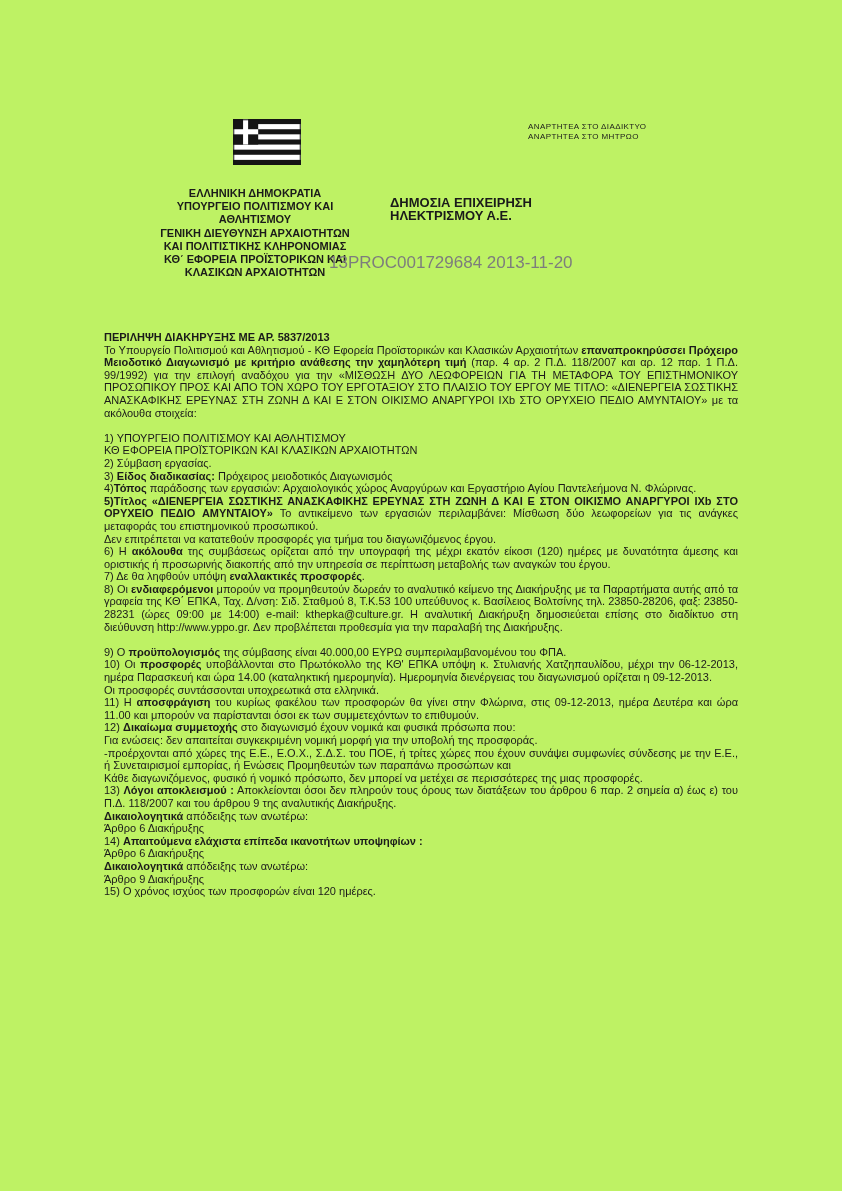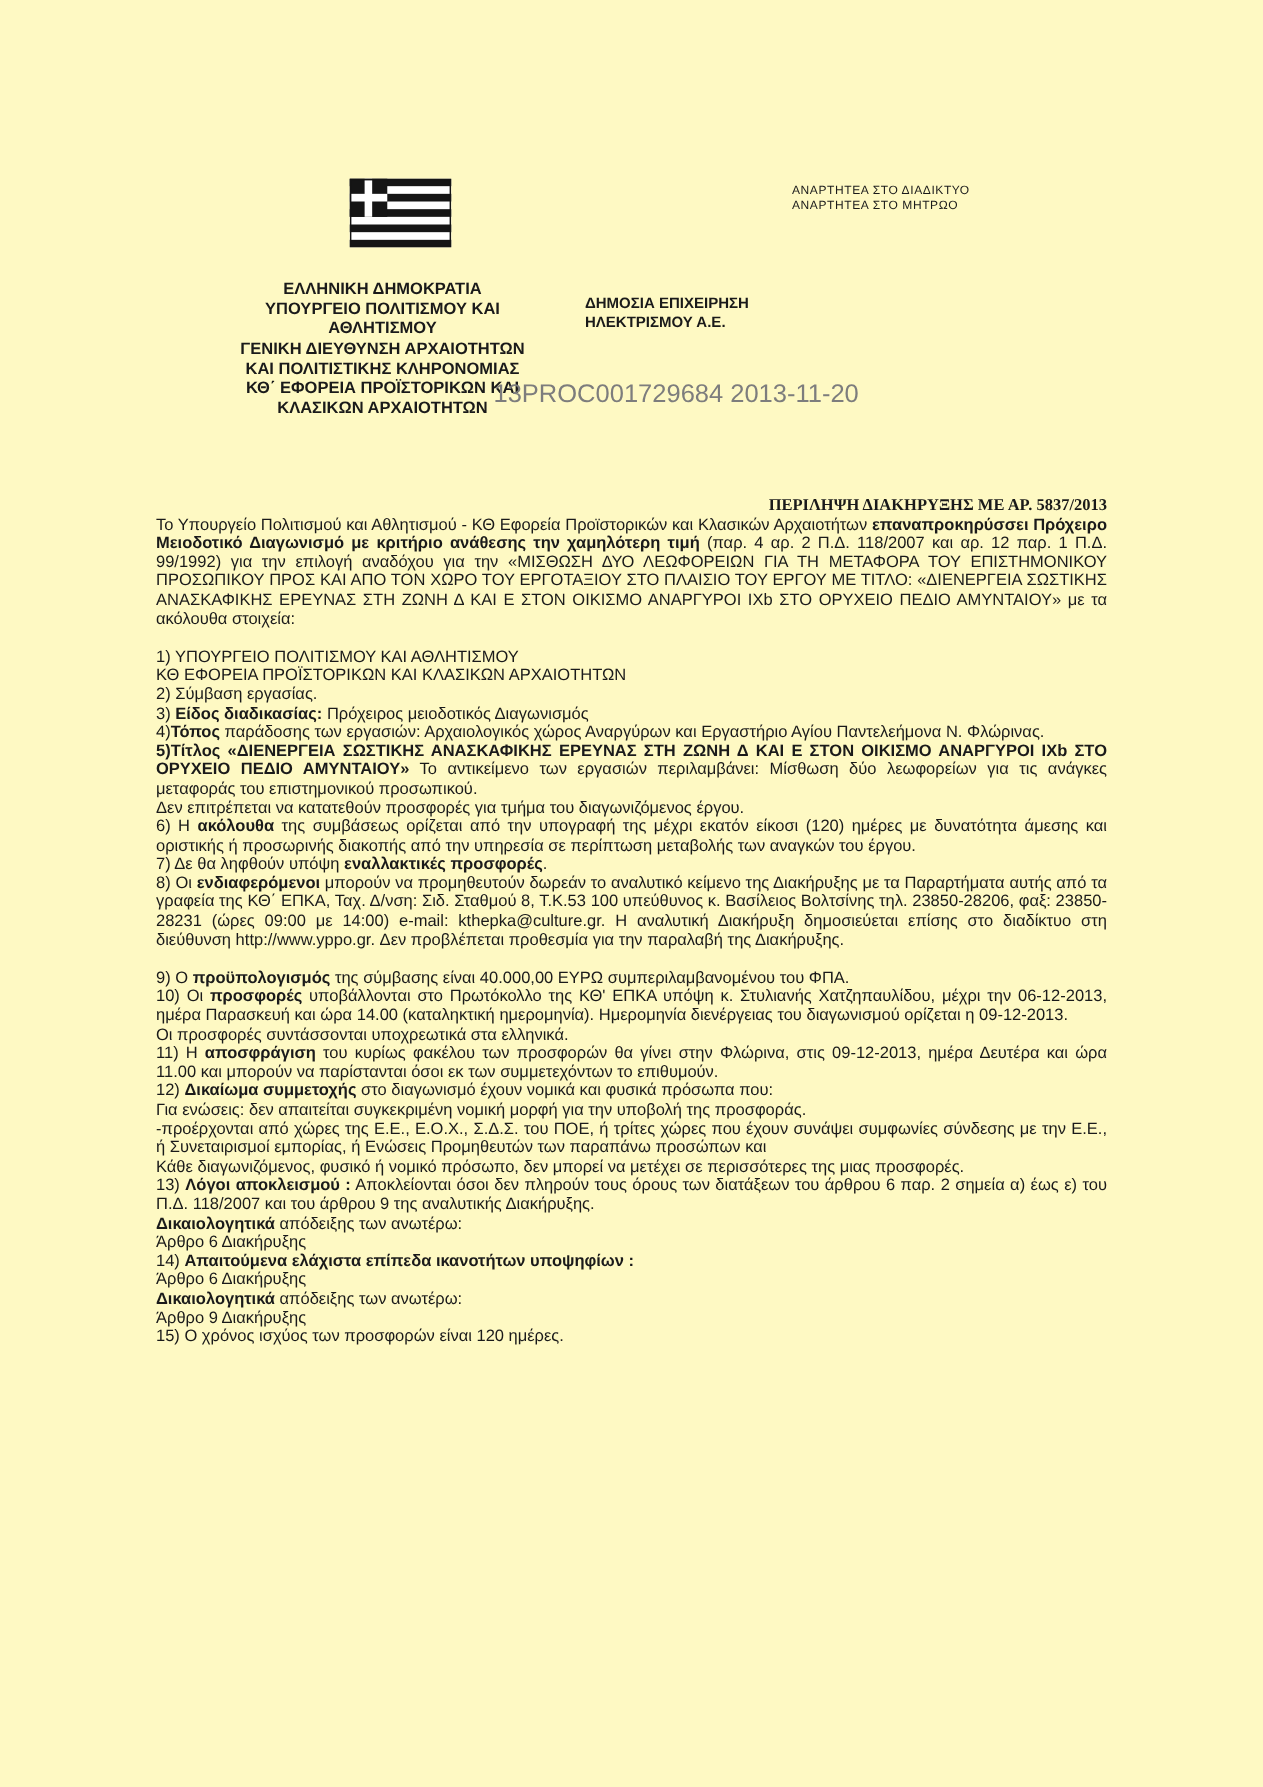--- a/index.html
+++ b/index.html
@@ -1,31 +1,31 @@
 <!DOCTYPE html>
 <html><head>
 <meta charset="utf-8">
 <style>
   * { margin:0; padding:0; box-sizing:border-box; }
   html,body { background:#ffffff; }
   body { font-family:"Liberation Sans","DejaVu Sans",sans-serif; }
-  .page { position:relative; width:842px; height:1191px; margin:0 auto; background:#fef9c3; color:#1a1a1a; overflow:hidden; }
+  .page { position:relative; width:842px; height:1191px; margin:0 auto; background:#bef264; color:#1a1a1a; overflow:hidden; }
 
   .stamp { position:absolute; left:528px; top:122px; font-size:8px; line-height:10px; letter-spacing:0.4px; color:#1a1a1a; }
 
   .flag { position:absolute; left:233px; top:119px; width:68px; height:46px; }
   .flag svg { width:100%; height:100%; display:block; }
 
   .header-left { position:absolute; left:128px; top:187px; width:254px; text-align:center; font-weight:bold; font-size:11px; line-height:13.2px; }
-  .header-right { position:absolute; left:390px; top:196px; font-weight:bold; font-size:10px; line-height:13.2px; }
+  .header-right { position:absolute; left:390px; top:196px; font-weight:bold; font-size:13px; line-height:13.2px; }
 
   .watermark { position:absolute; left:329px; top:253px; font-size:17px; color:#7d7d7d; white-space:nowrap; font-weight:normal; }
 
   .content { position:absolute; left:104px; top:331px; width:634px; font-size:11px; line-height:12.6px; }
-  .doc-title { text-align:right; font-weight:bold; margin-bottom:0;font-family:Liberation Serif, serif; }
+  .doc-title { text-align:left; font-weight:bold; margin-bottom:0; }
   .para { min-height:12.6px; }
   .para.justify { text-align:justify; }
   .para.mt { margin-top:12.6px; }
   .bold { font-weight:bold;margin-top:10px; }
   .underline { }
 </style>
 </head>
 <body>
 
 <div class="page">

